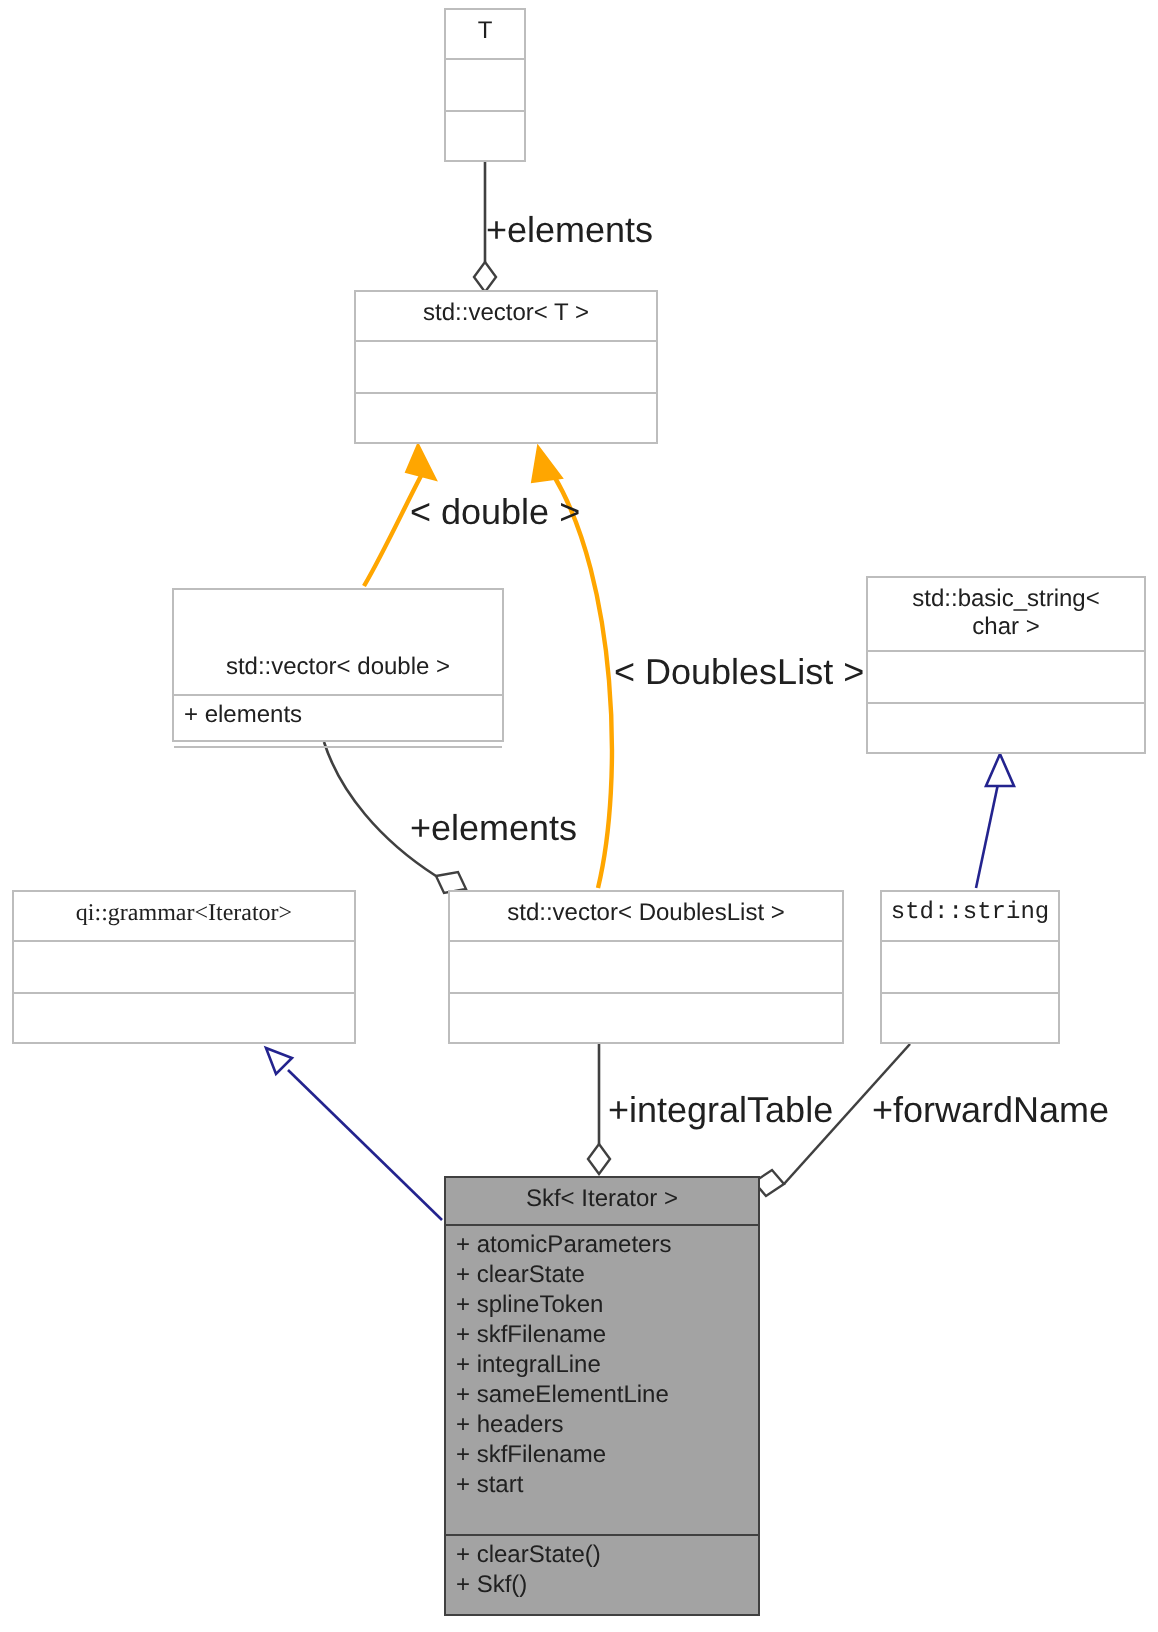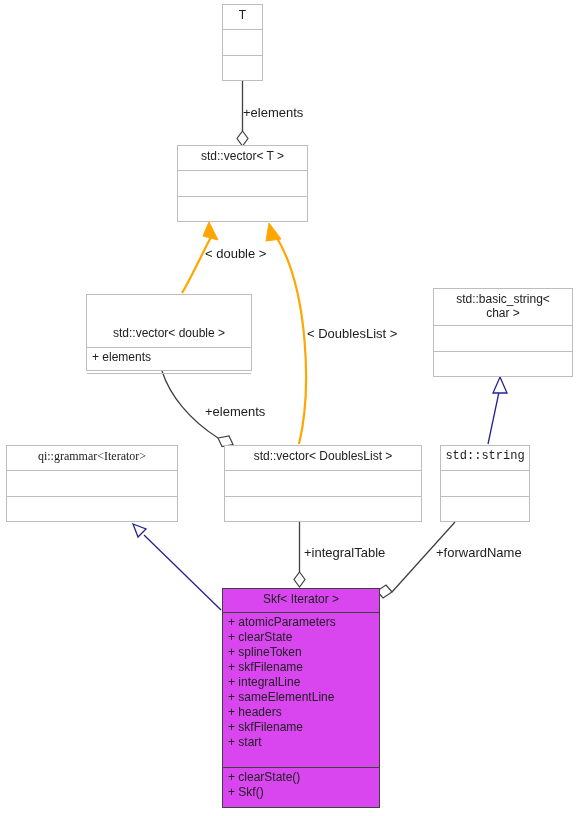--- a/index.html
+++ b/index.html
@@ -29,21 +29,21 @@
     position: absolute;
     box-sizing: border-box;
     border: 1px solid #bdbdbd;
     background: #ffffff;
     font-size: 12px;
     color: #202020;
     z-index: 5;
   }
   .uml-class.focus {
     border: 1px solid #404040;
-    background: #d946ef;
+    background: #a3a3a3;
   }
   .cls-title {
     box-sizing: border-box;
     text-align: center;
     padding: 3px 4px 4px 4px;
     border-bottom: 1px solid #bdbdbd;
     line-height: 14px;
     white-space: pre-line;
   }
   .focus > .cls-title {
@@ -59,21 +59,21 @@
     border-bottom: 1px solid #bdbdbd;
   }
   .focus > .cls-attrs {
     border-bottom: 1px solid #404040;
   }
   .cls-row {
     white-space: nowrap;
   }
   .edge-label {
     position: absolute;
-    font-size: 13px;
+    font-size: 18px;
     color: #202020;
     white-space: nowrap;
     z-index: 6;
   }
 </style>
 </head>
 <body>
 
 <div id="diagram">
 
@@ -119,21 +119,21 @@
       <polygon points="392,592 383,598 377,591 386,585" fill="#ffffff" stroke="#404040" stroke-width="1.2"></polygon>
     </g>
   </svg>
 
   <div class="uml-class" style="left:222px; top:4px; width:41px; height:77px;">
     <div class="cls-title" style="height:25px;">T</div>
     <div class="cls-attrs" style="height:26px;"></div>
     <div class="cls-ops"></div>
   </div>
 
-  <div class="uml-class" style="left:177px; top:145px; width:131px; height:77px;">
+  <div class="uml-class" style="left:177px; top:145px; width:152px; height:77px;">
     <div class="cls-title" style="height:25px;">std::vector&lt; T &gt;</div>
     <div class="cls-attrs" style="height:26px;"></div>
     <div class="cls-ops"></div>
   </div>
 
   <div class="uml-class" style="left:86px; top:294px; width:166px; height:77px;">
     <div class="cls-title" style="height:25px;margin-top:28px;">std::vector&lt; double &gt;</div>
     <div class="cls-attrs" style="height:26px;">
       <div class="cls-row">+ elements</div>
     </div>

